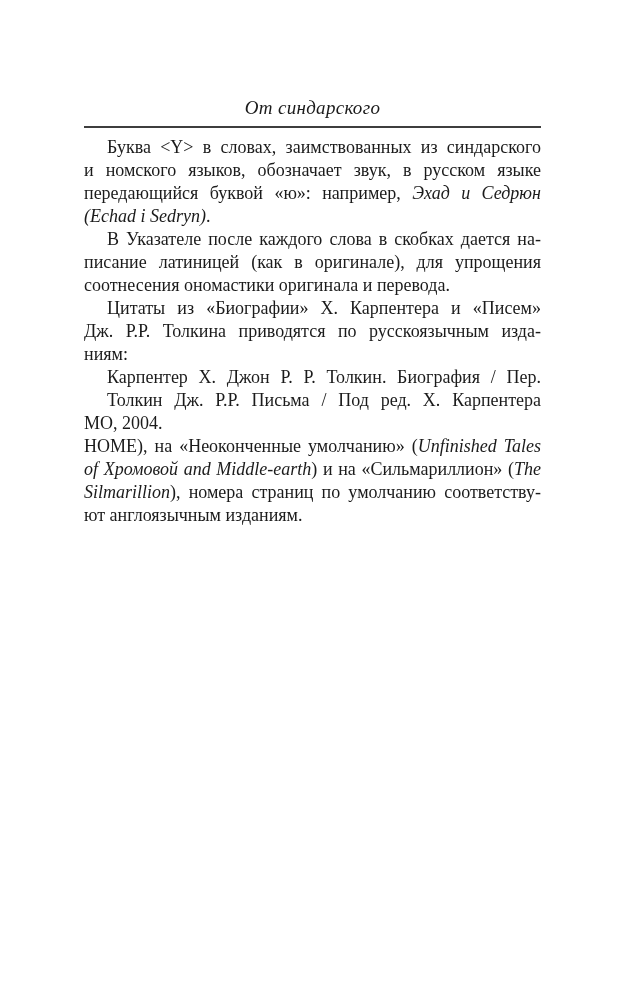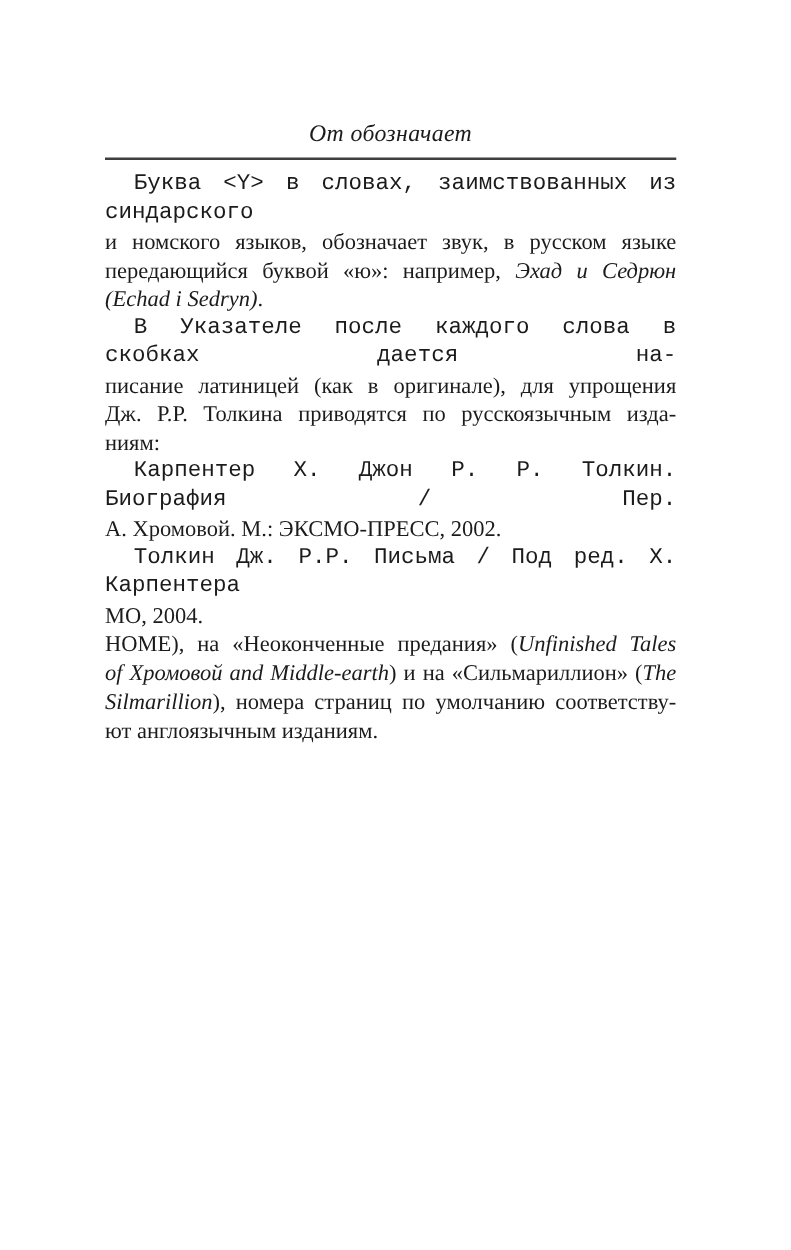--- a/index.html
+++ b/index.html
@@ -41,53 +41,53 @@
     text-align: justify;
     text-align-last: justify;
     overflow: hidden;
     white-space: normal;
   }
   .line.last {
     text-align-last: left;
   }
   .line.indent {
     text-indent: 23px;
-    font-family: Liberation Mono, monospace;
   }
   .it { font-style: italic; }
 </style>
 </head>
 <body>
 
 <div class="page">
-  <div class="running-header">От обозначает</div>
+  <div class="running-header">От синдарского</div>
   <hr class="rule">
   <div>
       <div class="paragraph">
         <div class="line indent"><span>Буква &lt;Y&gt; в словах, заимствованных из синдарского</span></div>
         <div class="line"><span>и номского языков, обозначает звук, в русском языке</span></div>
         <div class="line"><span>передающийся буквой «ю»: например, </span><span class="it">Эхад и Седрюн</span></div>
         <div class="line last"><span class="it">(Echad i Sedryn)</span><span>.</span></div>
       </div>
       <div class="paragraph">
         <div class="line indent"><span>В Указателе после каждого слова в скобках дается на-</span></div>
         <div class="line"><span>писание латиницей (как в оригинале), для упрощения</span></div>
+        <div class="line last"><span>соотнесения ономастики оригинала и перевода.</span></div>
       </div>
       <div class="paragraph">
+        <div class="line indent"><span>Цитаты из «Биографии» Х. Карпентера и «Писем»</span></div>
         <div class="line"><span>Дж. Р.Р. Толкина приводятся по русскоязычным изда-</span></div>
         <div class="line last"><span>ниям:</span></div>
       </div>
       <div class="paragraph">
         <div class="line indent"><span>Карпентер Х. Джон Р. Р. Толкин. Биография / Пер.</span></div>
-        <div class="line last"><span>А. Хромовой. М.: ЭКСМО-ПРЕСС, 2002.</span></div>
       </div>
       <div class="paragraph">
         <div class="line indent"><span>Толкин Дж. Р.Р. Письма / Под ред. Х. Карпентера</span></div>
         <div class="line last"><span>МО, 2004.</span></div>
       </div>
       <div class="paragraph">
-        <div class="line"><span>HOME), на «Неоконченные предания» (</span><span class="it">Unfinished Tales</span></div>
+        <div class="line"><span>HOME), на «Неоконченные умолчанию» (</span><span class="it">Unfinished Tales</span></div>
         <div class="line"><span class="it">of Хромовой and Middle-earth</span><span>) и на «Сильмариллион» (</span><span class="it">The</span></div>
         <div class="line"><span class="it">Silmarillion</span><span>), номера страниц по умолчанию соответству-</span></div>
         <div class="line last"><span>ют англоязычным изданиям.</span></div>
       </div>
     </div>
 </div>
 
 </body></html>

